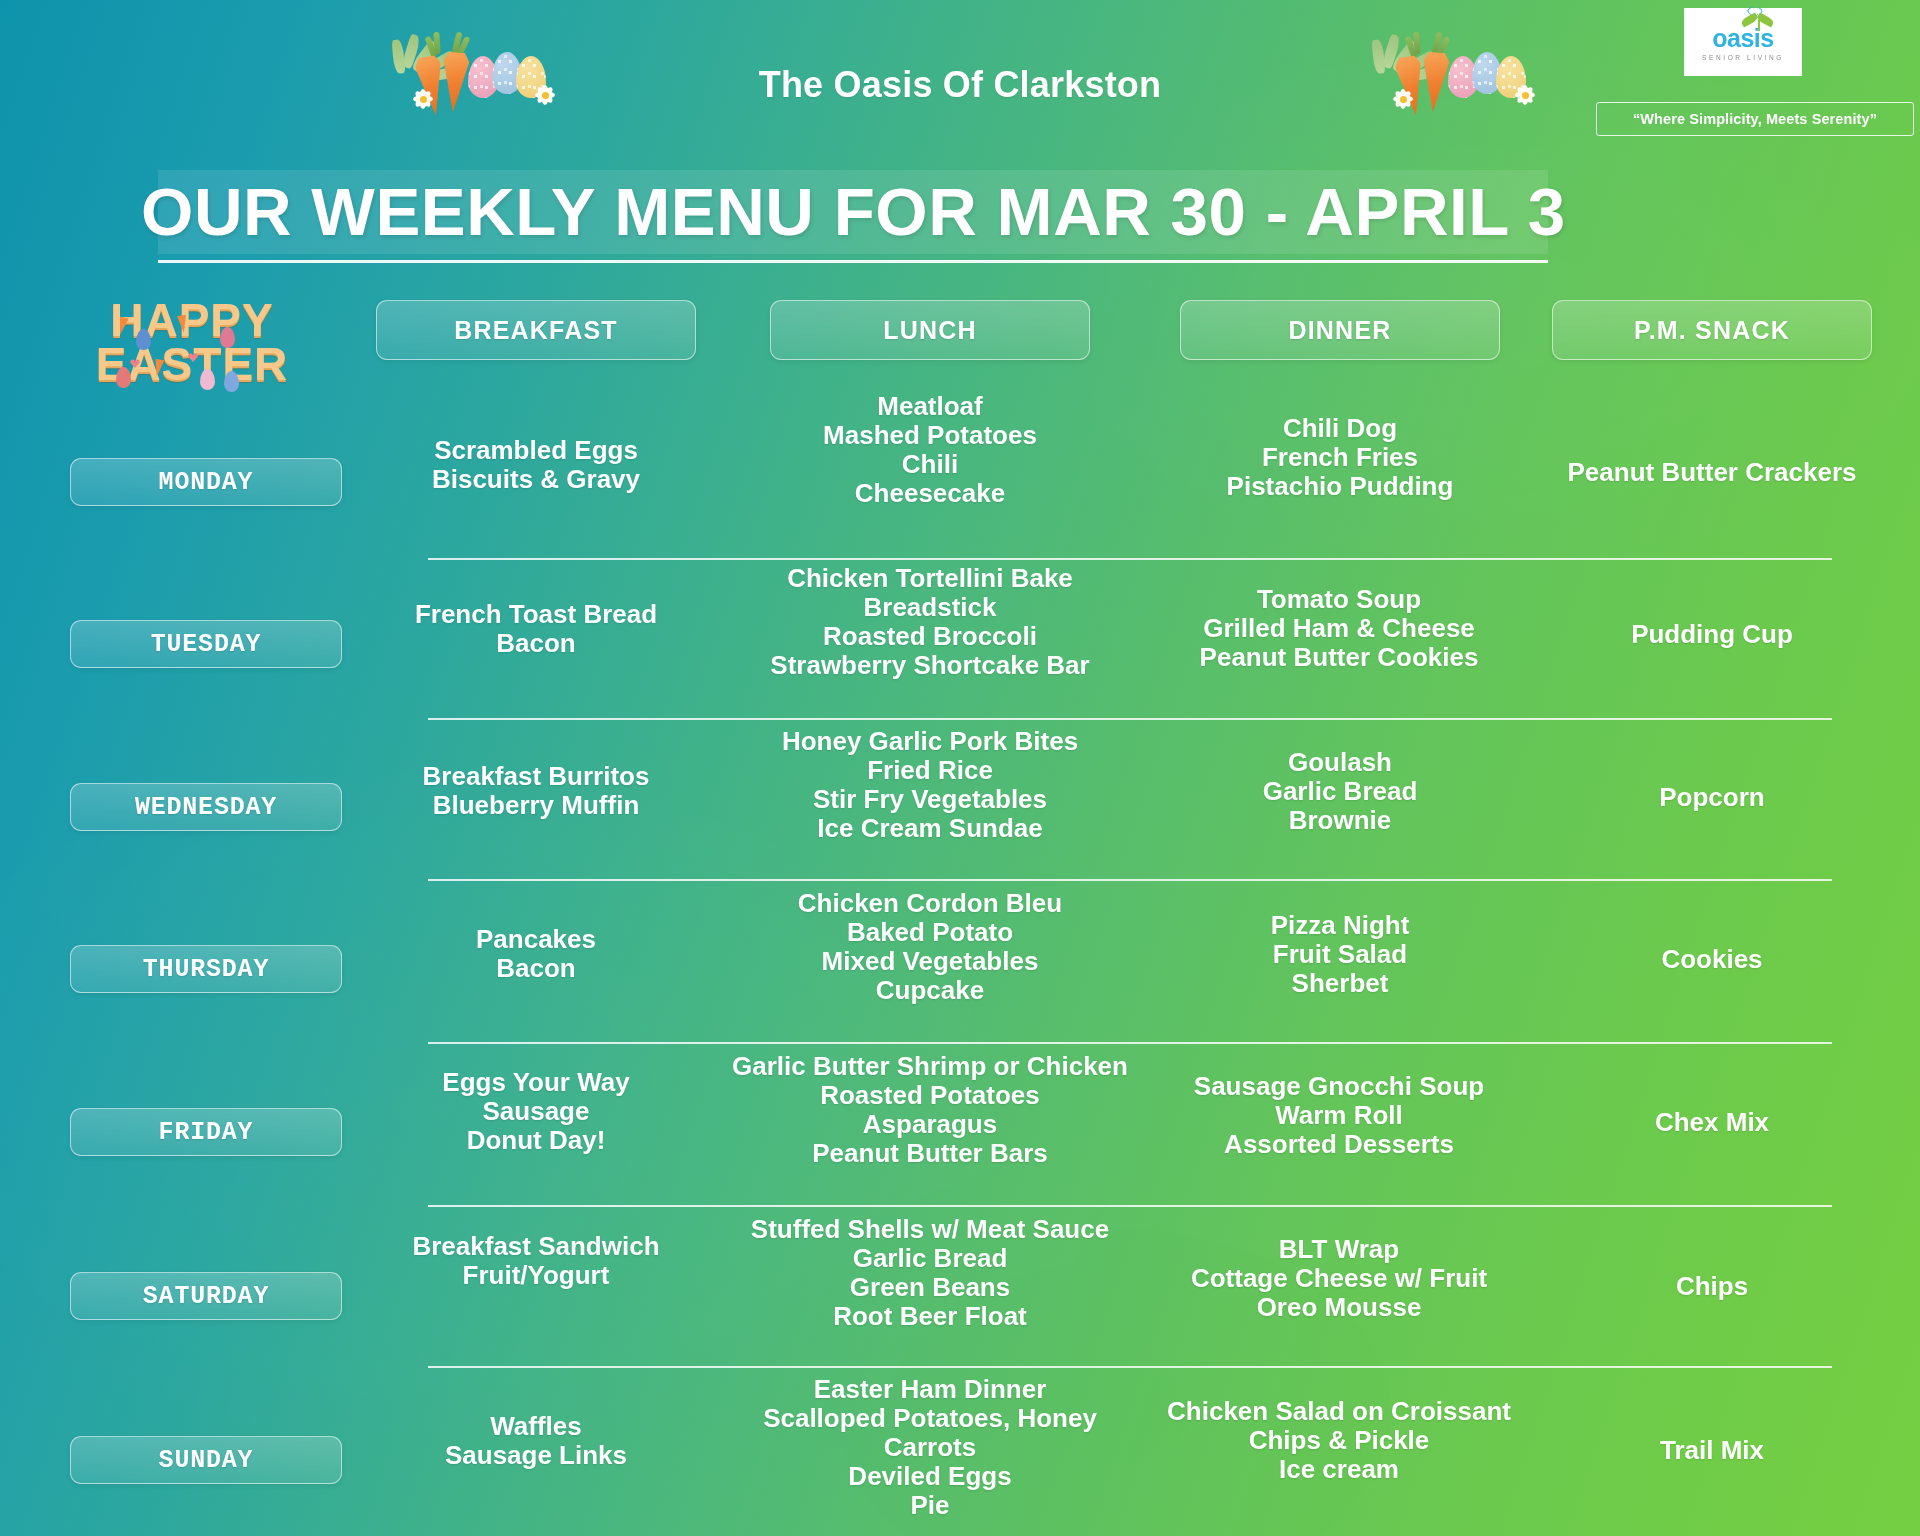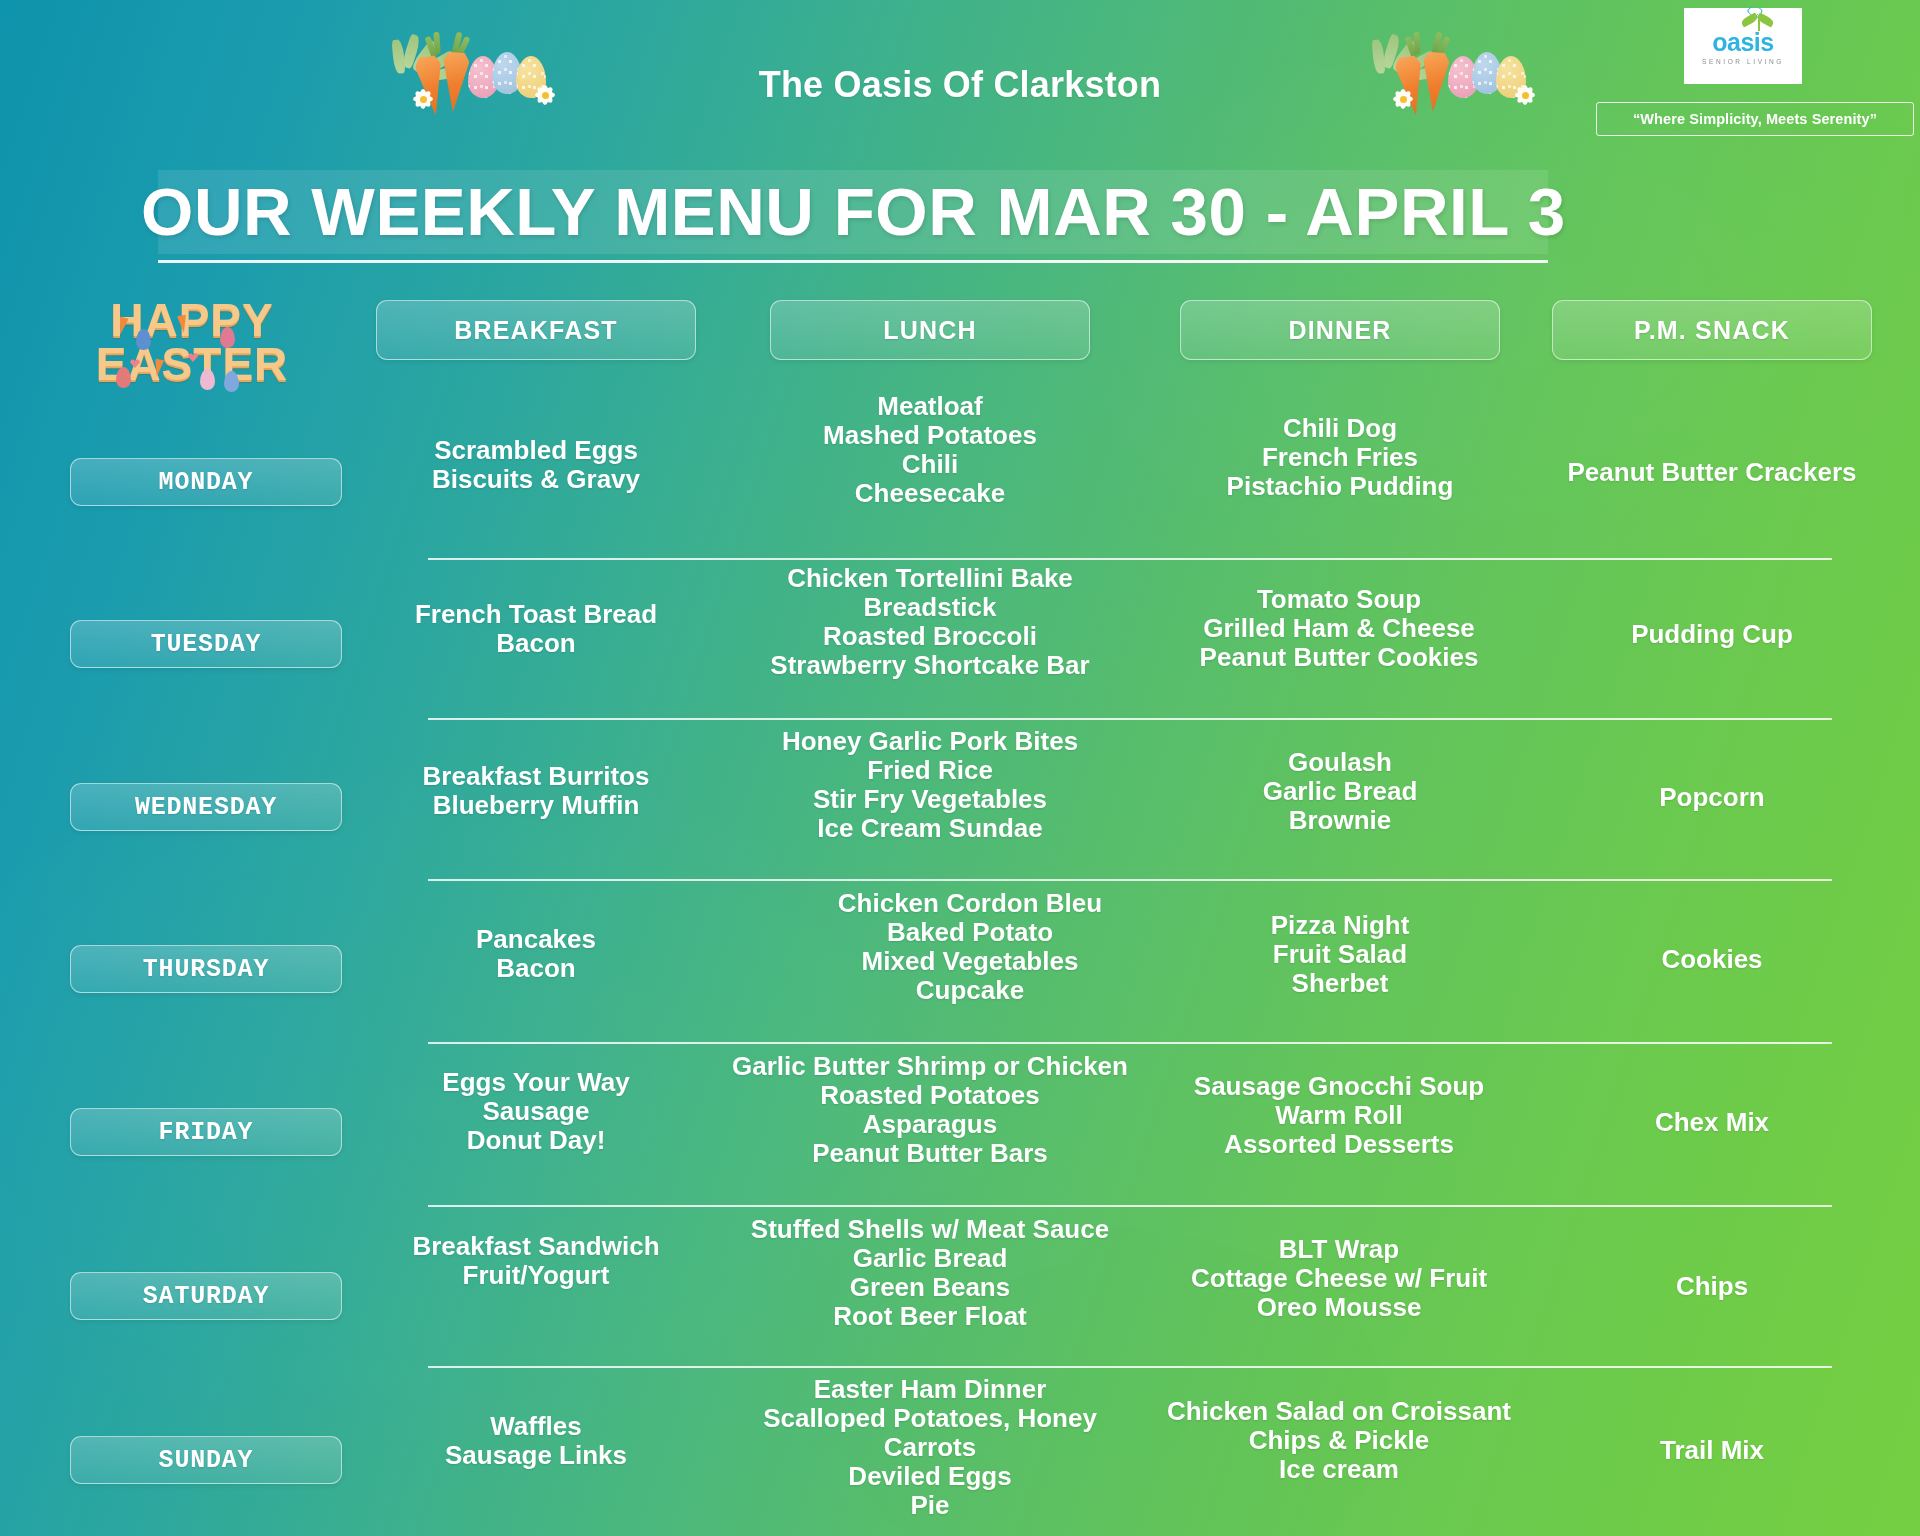--- a/index.html
+++ b/index.html
@@ -150,21 +150,21 @@
   .daisy s:nth-of-type(2) { transform: rotate(45deg); }
   .daisy s:nth-of-type(3) { transform: rotate(90deg); }
   .daisy s:nth-of-type(4) { transform: rotate(135deg); }
 
   
   .logo-card {
     position: absolute;
     left: 1684px;
     top: 8px;
     width: 118px;
-    height: 76px;
+    height: 68px;
     background: #ffffff;
     display: flex;
     flex-direction: column;
     align-items: center;
     justify-content: center;
     padding-top: 2px;
   }
   .logo-wordmark {
     font-size: 25px;
     font-weight: bold;
@@ -551,21 +551,21 @@
     <span class="line">Brownie</span>
   </div>
 <div class="cell" style="left:1552px; top:783px; width:320px;">
     <span class="line">Popcorn</span>
   </div>
 
 <div class="cell" style="left:376px; top:925px; width:320px;">
     <span class="line">Pancakes</span>
     <span class="line">Bacon</span>
   </div>
-<div class="cell" style="left:796px; top:889px; width:348px;">
+<div class="cell" style="left:756px; top:889px; width:348px;">
     <span class="line">Chicken Cordon Bleu</span>
     <span class="line">Baked Potato</span>
     <span class="line">Mixed Vegetables</span>
     <span class="line">Cupcake</span>
   </div>
 <div class="cell" style="left:1180px; top:911px; width:320px;">
     <span class="line">Pizza Night</span>
     <span class="line">Fruit Salad</span>
     <span class="line">Sherbet</span>
   </div>

